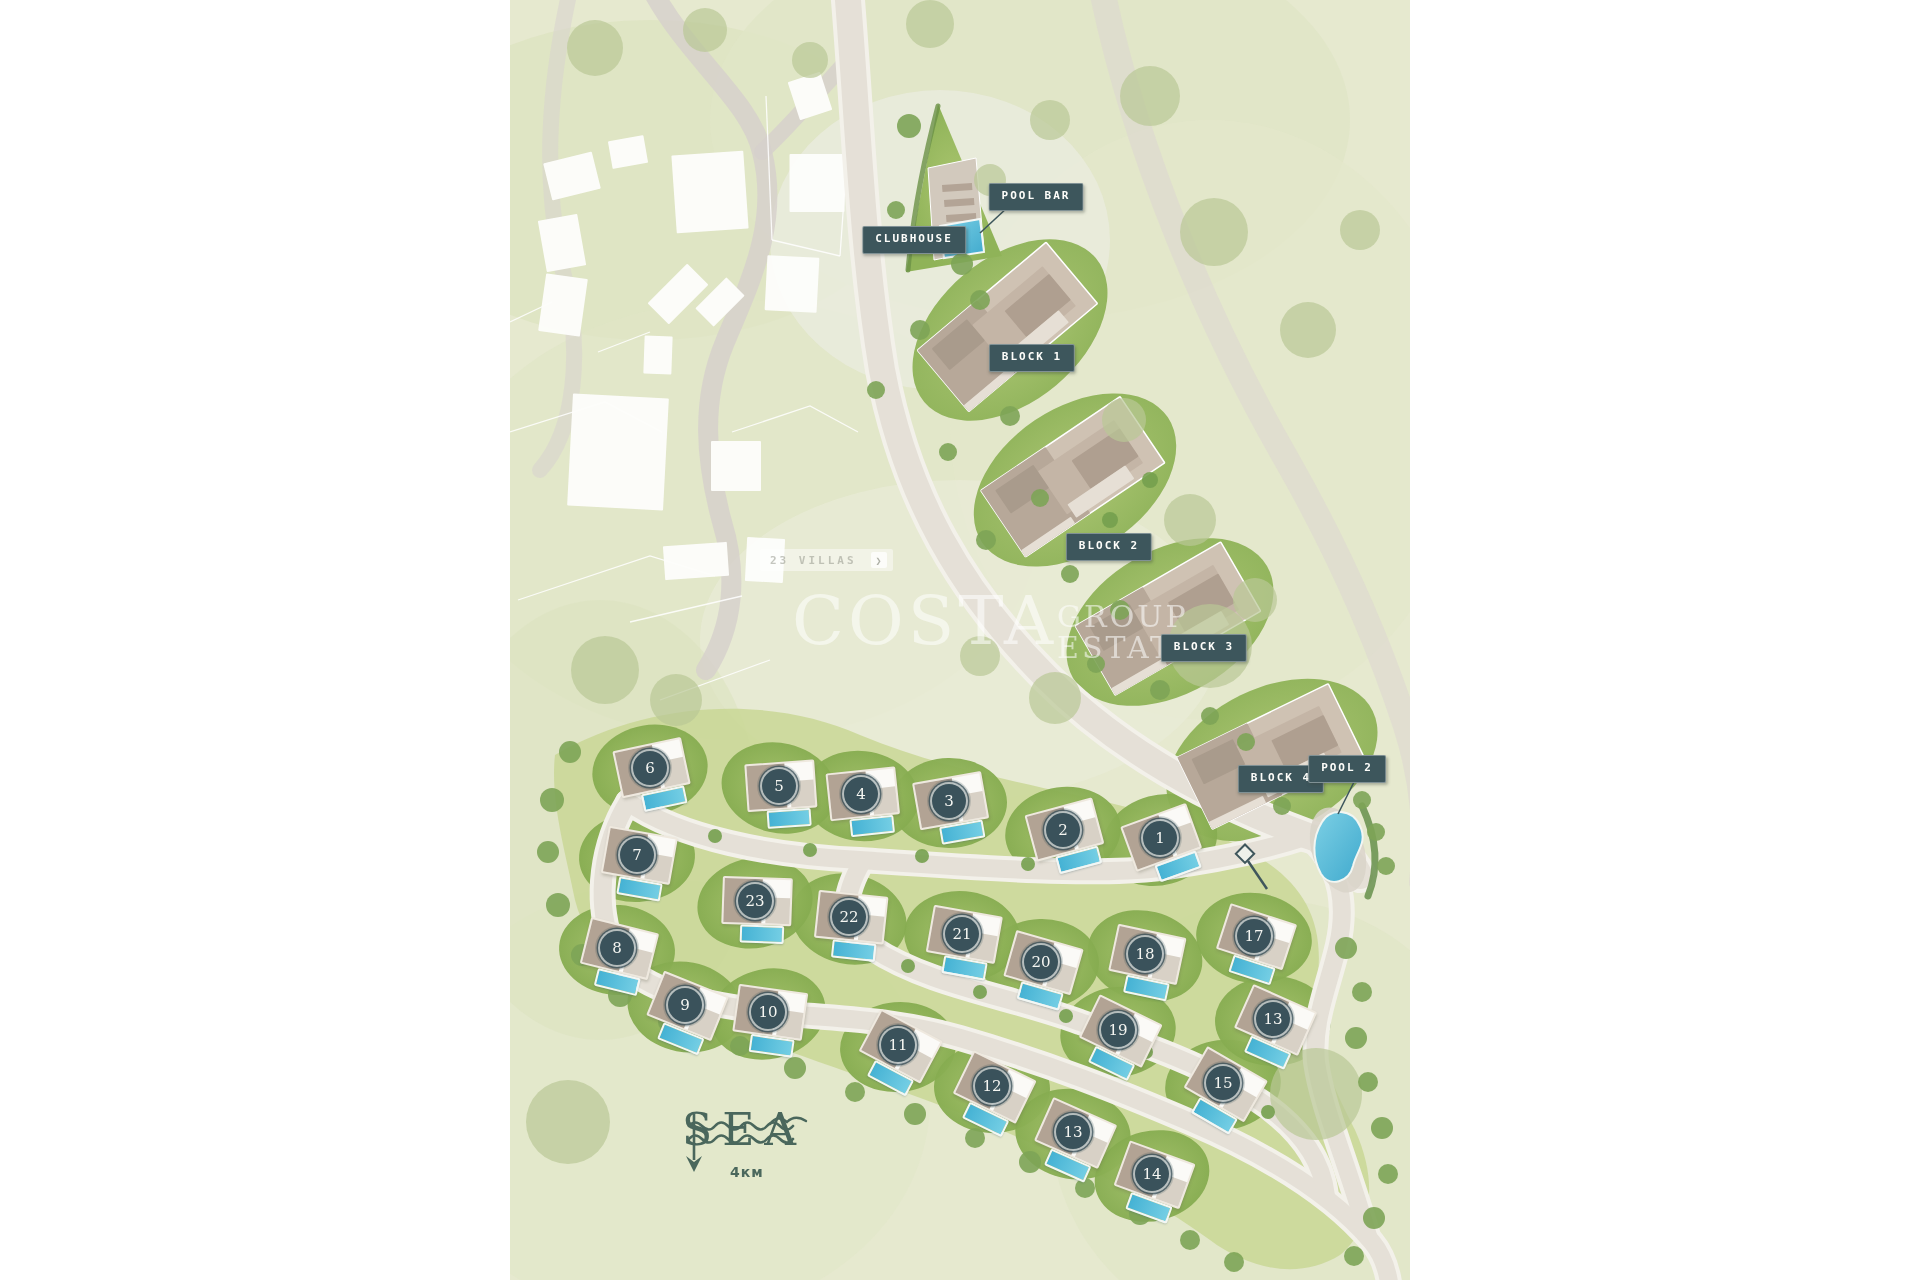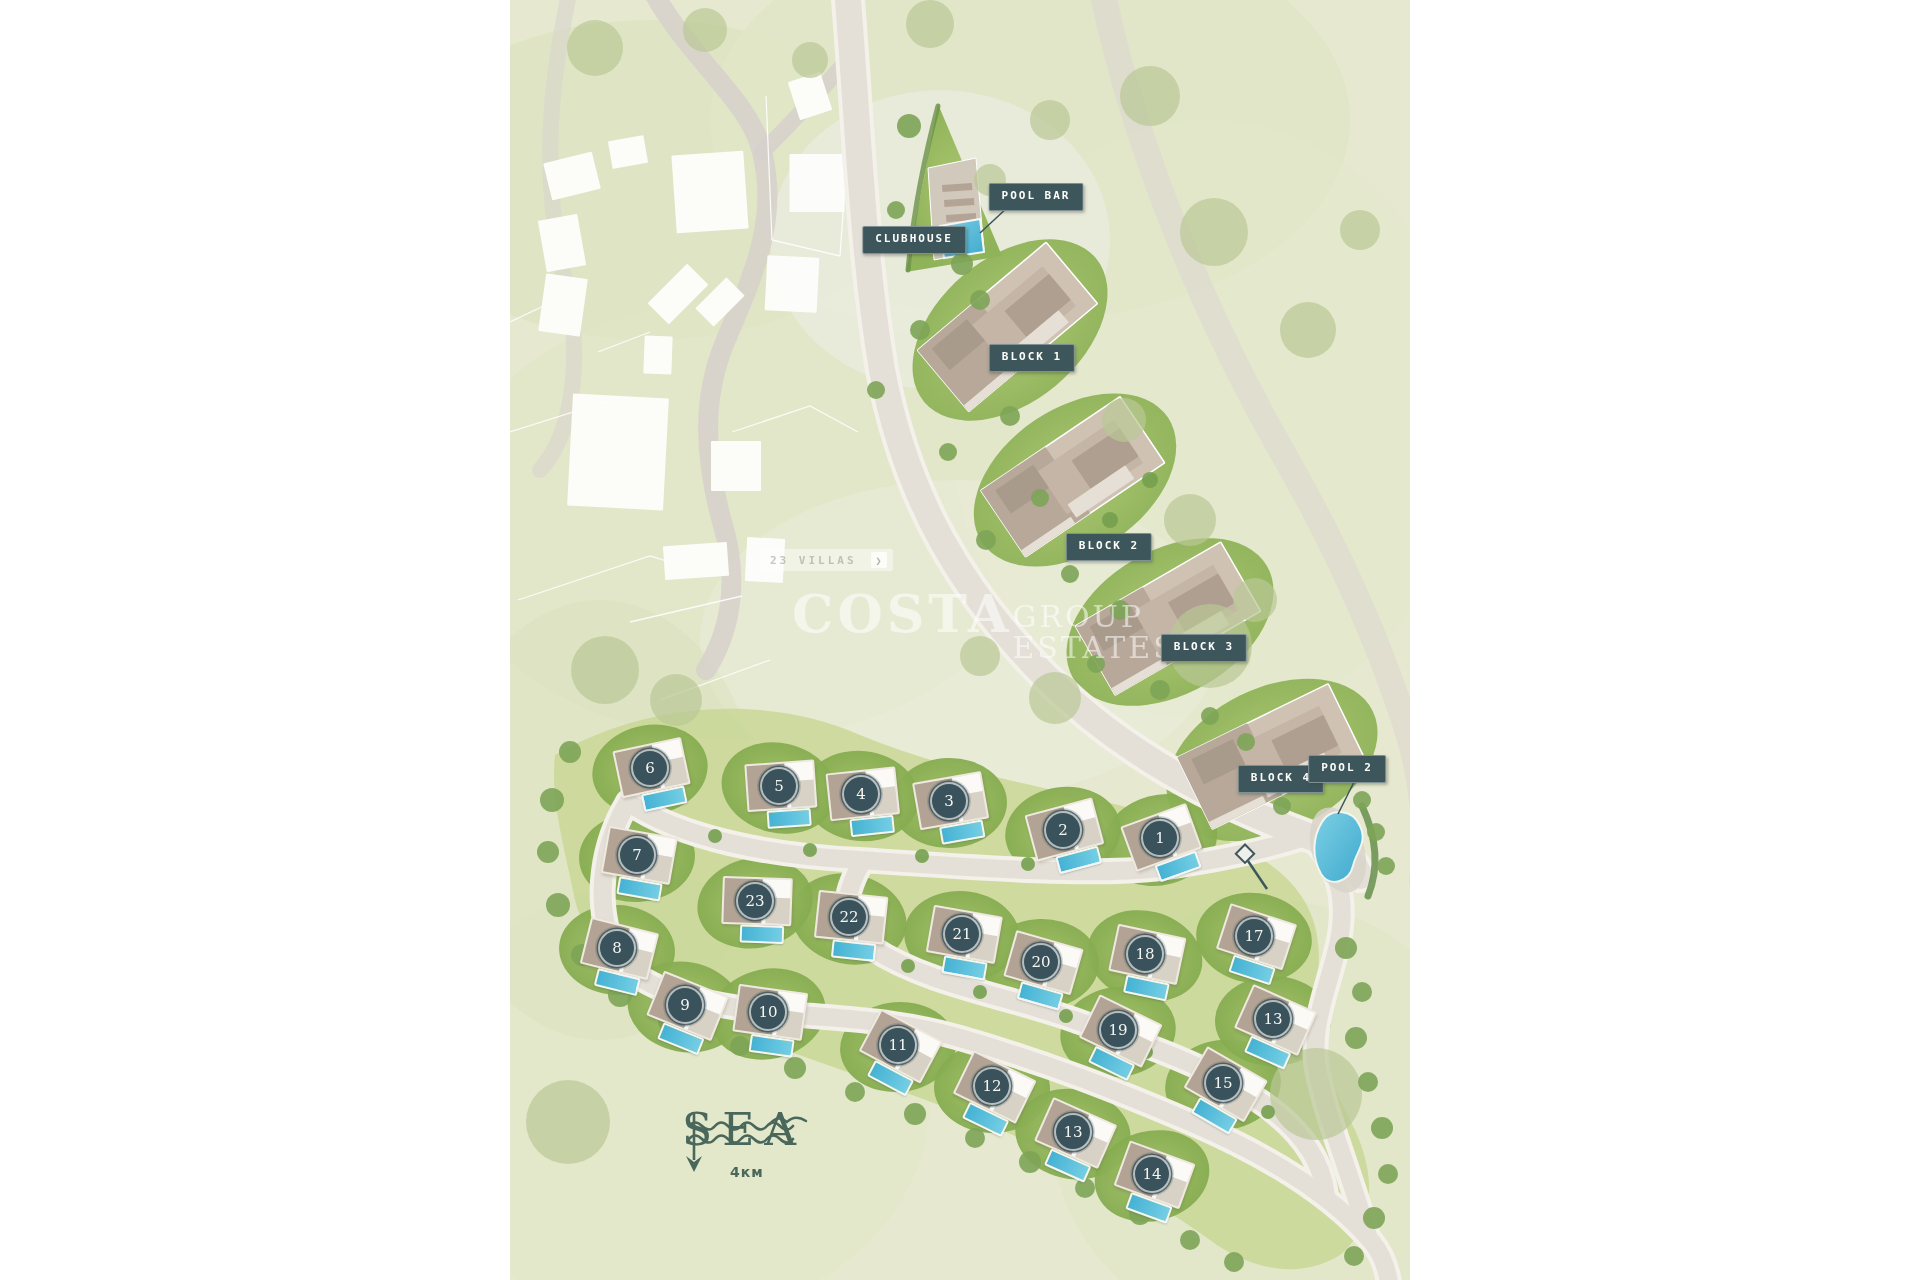--- a/index.html
+++ b/index.html
@@ -30,21 +30,21 @@
   #labels-layer{position:absolute;inset:0;z-index:6;pointer-events:none;}
   .amenity{position:absolute;transform:translate(-50%,-50%);background:#3d565c;color:#fdfdfa;
            font-family:"DejaVu Sans Mono",monospace;font-weight:bold;font-size:11px;
            letter-spacing:2px;padding:5px 12px 8px;border-radius:2px;white-space:nowrap;
            border:1px solid rgba(255,255,255,.35);box-shadow:1px 2px 3px rgba(60,70,60,.35);
            pointer-events:auto;cursor:pointer;text-align:right;}
 
   
   .watermark{position:absolute;left:282px;top:592px;z-index:5;display:flex;align-items:flex-start;
              color:rgba(255,255,255,.55);font-family:"DejaVu Serif",serif;pointer-events:none;}
-  .wm-costa{font-size:52px;line-height:.85;letter-spacing:4px;font-weight:bold;}
+  .wm-costa{font-size:68px;line-height:.85;letter-spacing:4px;}
   .wm-right{display:flex;flex-direction:column;margin-top:10px;
             font-size:30px;line-height:1.02;letter-spacing:3px;}
 
   
   .sea{position:absolute;left:172px;top:1112px;width:170px;z-index:5;color:#4a675c;}
   .sea-bird{margin-left:86px;height:16px;}
   .sea-word{font-family:"DejaVu Serif",serif;font-size:44px;letter-spacing:10px;line-height:1;
             margin-top:-4px;}
   .sea-waves{display:block;margin-top:6px;margin-left:4px;}
   .sea-bottom{display:flex;align-items:flex-start;margin-top:8px;margin-left:26px;}

